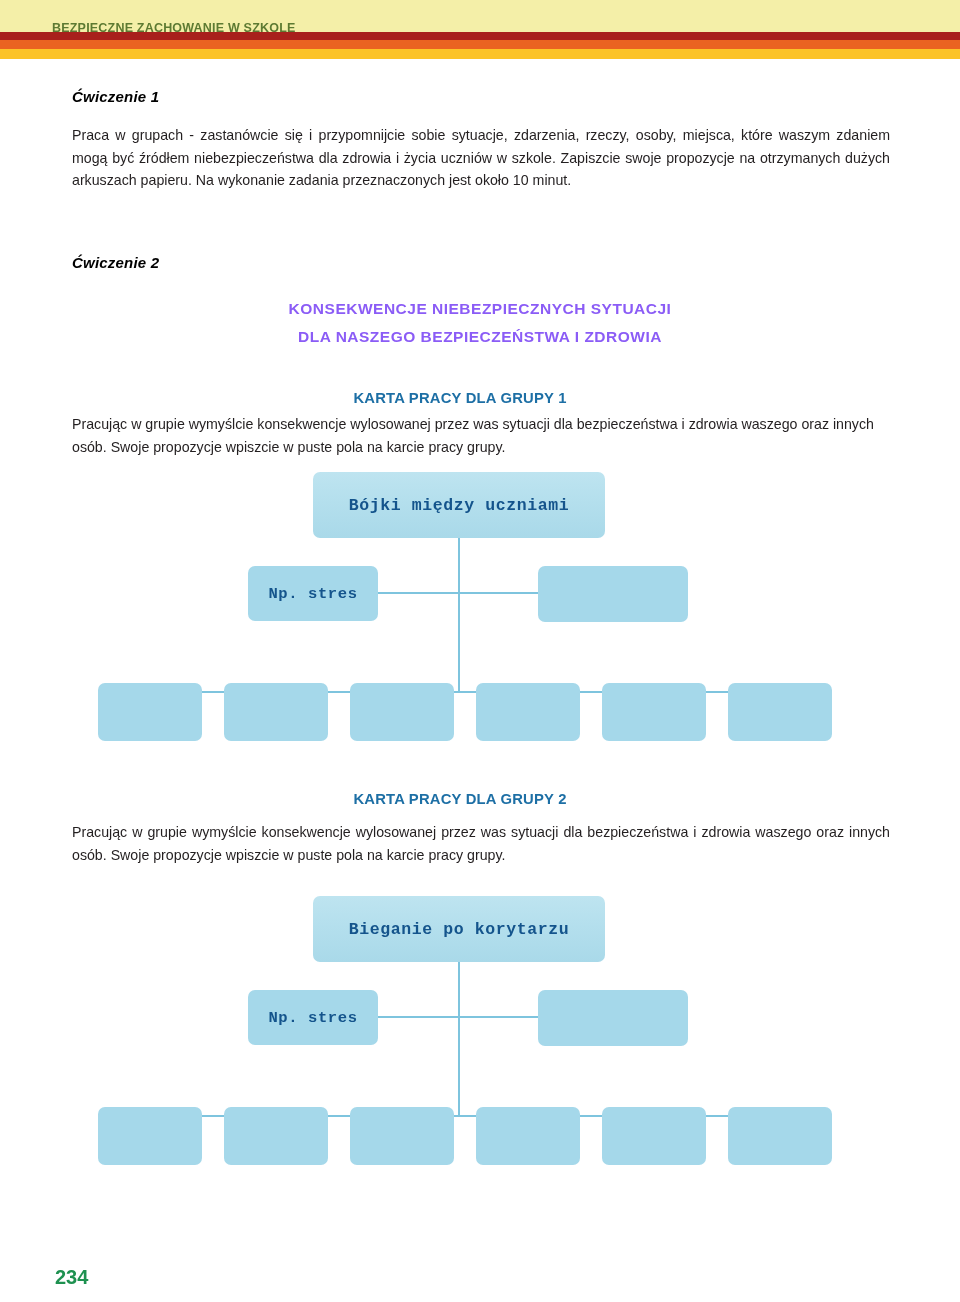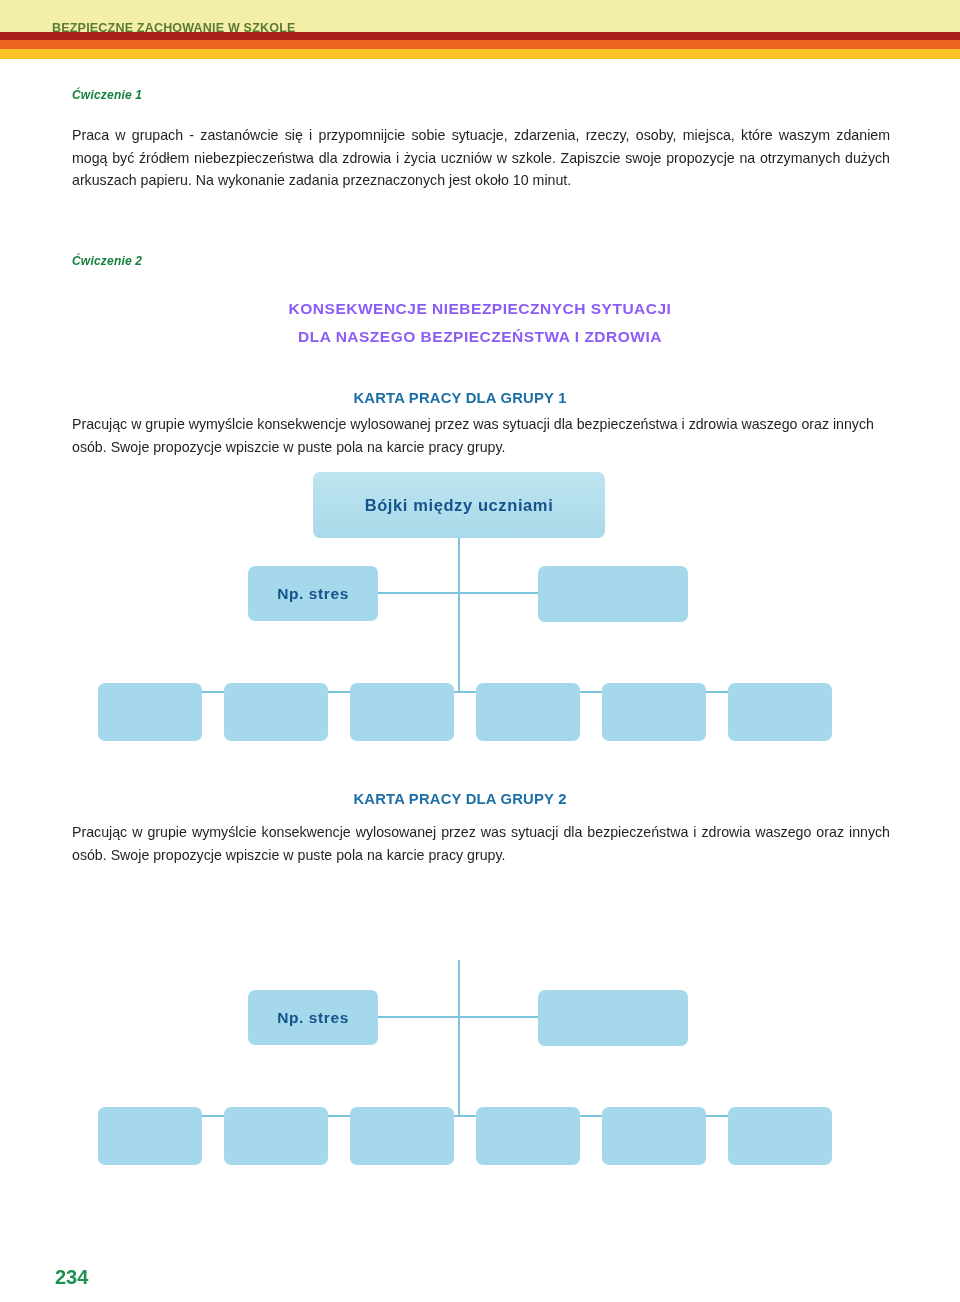--- a/index.html
+++ b/index.html
@@ -40,22 +40,22 @@
   
   .content {
     position: absolute;
     left: 0; top: 59px;
     width: 960px;
   }
 
   .ex-heading {
     font-style: italic;
     font-weight: bold;
-    font-size: 12px;
-    color: #15803d;
+    font-size: 15px;
+    color: #000000;
     letter-spacing: 0.2px;
   }
   #ex1-heading { position: absolute; left: 72px; top: 29px; }
   #ex2-heading { position: absolute; left: 72px; top: 195px; font-style: italic; }
 
   .body-par {
     position: absolute;
     font-size: 14.2px;
     line-height: 22.5px;
     color: #231f20;
@@ -113,20 +113,21 @@
   }
   .node-root {
     background: linear-gradient(to bottom, #bee4f0 0%, #b4dfed 45%, #a9d9e9 100%);
   }
   .node-label {
     color: #14548c;
     font-weight: bold;
     font-size: 16.5px;
     letter-spacing: 0.6px;
     white-space: nowrap;
+    font-family: Liberation Mono, monospace;
   }
   .node-label.small { font-size: 15.5px; }
 
   
   .root-box   { left: 313px; top: 2px;   width: 292px; height: 66px; }
   .stres-box  { left: 248px; top: 96px;  width: 130px; height: 55px; }
   .blank-box  { left: 538px; top: 96px;  width: 150px; height: 56px; }
 
   .leaf { top: 213px; width: 104px; height: 58px; }
   .leaf-1 { left: 98px; }
@@ -240,20 +241,23 @@
     <div class="conn conn-h cross-left"></div>
     <div class="conn conn-h cross-right"></div>
     <div class="conn conn-h bus"></div>
     <div class="conn conn-v drop drop-1"></div>
     <div class="conn conn-v drop drop-2"></div>
     <div class="conn conn-v drop drop-3"></div>
     <div class="conn conn-v drop drop-4"></div>
     <div class="conn conn-v drop drop-5"></div>
     <div class="conn conn-v drop drop-6"></div>
 
+    <div class="node node-root root-box">
+      <span class="node-label">Bieganie po korytarzu</span>
+    </div>
 
     <div class="node stres-box">
       <span class="node-label small">Np. stres</span>
     </div>
 
     <div class="node blank-box">
       <span class="node-label small"></span>
     </div>
 
     <div class="node leaf leaf-1">

